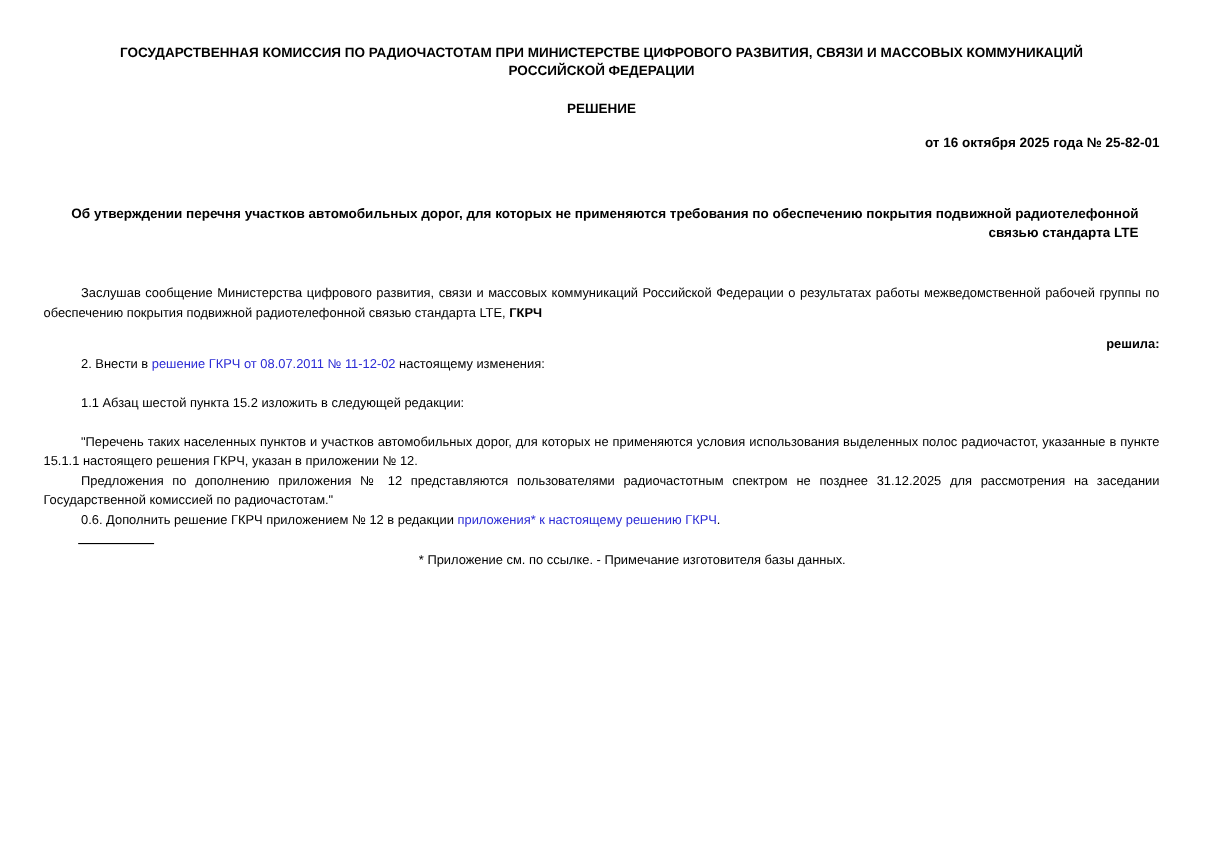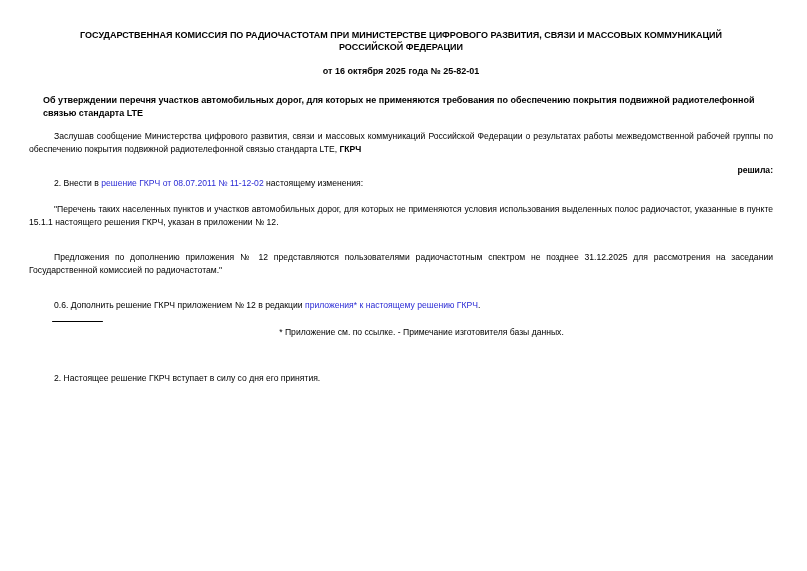--- a/index.html
+++ b/index.html
@@ -22,45 +22,45 @@
     line-height: 11.5px;
     padding: 0 20px;
   }
   .doc-type {
     text-align: center;
     font-weight: bold;
     font-size: 9px;
     margin-top: 14px;
   }
   .doc-date {
-    text-align: center;
+    text-align: right;
     font-weight: bold;
     font-size: 9px;
     margin-top: 13px;
   }
   .doc-title {
-    text-align: left;
+    text-align: right;
     font-weight: bold;
     font-size: 9px;
     line-height: 12.5px;
-    margin-top: 18px;
+    margin-top: 36px;
     padding: 0 14px;
   }
   .body-text {
     font-size: 8.6px;
     line-height: 13px;
   }
   .para {
     text-align: justify;
     text-indent: 25px;
     margin-top: 8px;
   }
-  .preamble { margin-top: 11px; }
+  .preamble { margin-top: 28px; }
   .decided { font-weight: bold; margin-top: 8px; text-indent: 0; text-align: right; }
-  .item { margin-top: 22px; }
+  .item { margin-top: 0; }
   .no-justify { text-align: left; }
   a.doc-link {
     color: #2b2bd5;
     text-decoration: none;
     cursor: pointer;
   }
   .footnote-block {
     margin-left: 23px;
     margin-top: 9px;
   }
@@ -77,42 +77,43 @@
   .final-item { margin-top: 33px; }
   b { font-weight: bold; }
 </style>
 </head>
 <body>
 
 <div class="page">
 
   <div class="doc-header">ГОСУДАРСТВЕННАЯ КОМИССИЯ ПО РАДИОЧАСТОТАМ ПРИ МИНИСТЕРСТВЕ ЦИФРОВОГО РАЗВИТИЯ, СВЯЗИ И МАССОВЫХ КОММУНИКАЦИЙ РОССИЙСКОЙ ФЕДЕРАЦИИ</div>
 
+  <div class="doc-type">РЕШЕНИЕ</div>
 
   <div class="doc-date">от 16 октября 2025 года № 25-82-01</div>
 
   <div class="doc-title">Об утверждении перечня участков автомобильных дорог, для которых не применяются требования по обеспечению покрытия подвижной радиотелефонной связью стандарта LTE</div>
 
   <div class="body-text">
 
     <div class="para preamble"><span>Заслушав сообщение Министерства цифрового развития, связи и массовых коммуникаций Российской Федерации о результатах работы межведомственной рабочей группы по обеспечению покрытия подвижной радиотелефонной связью стандарта LTE, </span><b>ГКРЧ</b></div>
 
     <div class="para decided">решила:</div>
 
     <div class="para item no-justify" style="margin-top:0"><span>2. Внести в </span><a class="doc-link">решение ГКРЧ от 08.07.2011 № 11-12-02</a><span> настоящему изменения:</span></div>
 
+    <div class="para item no-justify" style="margin-top:13px">1.1 Абзац шестой пункта 15.2 изложить в следующей редакции:</div>
 
     <div class="para item" style="margin-top:13px">"Перечень таких населенных пунктов и участков автомобильных дорог, для которых не применяются условия использования выделенных полос радиочастот, указанные в пункте 15.1.1 настоящего решения ГКРЧ, указан в приложении № 12.</div>
 
     <div class="para item">Предложения по дополнению приложения № 12 представляются пользователями радиочастотным спектром не позднее 31.12.2025 для рассмотрения на заседании Государственной комиссией по радиочастотам."</div>
 
     <div class="para item no-justify"><span>0.6. Дополнить решение ГКРЧ приложением № 12 в редакции </span><a class="doc-link">приложения* к настоящему решению ГКРЧ</a><span>.</span></div>
 
     <div class="footnote-block">
       <div class="footnote-sep"></div>
       <div class="para footnote-text" style="margin-top:4px">* Приложение см. по ссылке. - Примечание изготовителя базы данных.</div>
     </div>
 
-    <div class="para item no-justify final-item">2. Настоящее решение ГКРЧ вступает в силу со дня его принятия.</div>
 
   </div>
 
 </div>
 
 </body></html>

